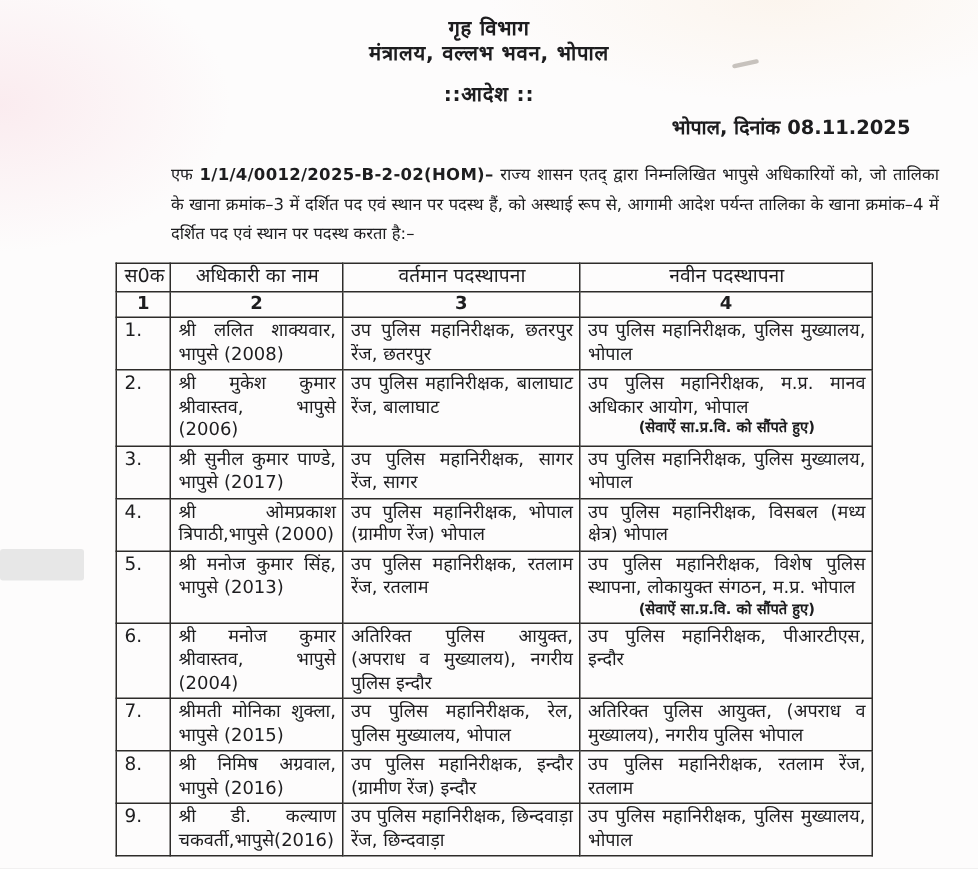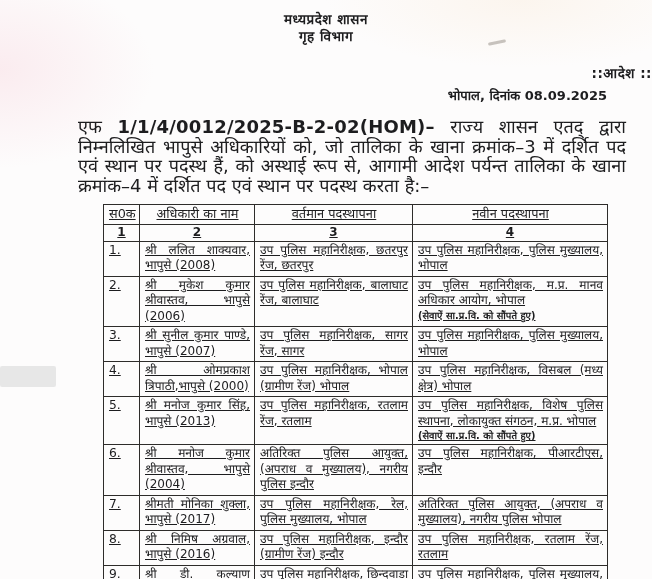--- a/index.html
+++ b/index.html
@@ -10,68 +10,67 @@
     overflow:hidden;
     background:
       radial-gradient(220px 140px at 0px 70px, rgba(246,205,215,0.35), rgba(255,255,255,0) 70%),
       radial-gradient(260px 90px at 520px 0px, rgba(250,238,224,0.5), rgba(255,255,255,0) 75%),
       #fdfcfc;
     color:#1d1d1f;
     font-family:"DejaVu Sans", sans-serif;
   }
   .doc-header{ padding-top:11px; text-align:center; font-weight:bold; line-height:17px; font-size:13.5px; }
   .doc-header .hline{ letter-spacing:0.5px; }
-  .order-line{ margin-top:20px;text-align:right; }
+  .order-line{ margin-top:10px; }
   .place-date{
     text-align:right; padding-right:45px; margin-top:5px;
     font-weight:bold; font-size:13px;
   }
   .intro{
-    margin:13px 26px 9px 78px;
-    font-size:18px; line-height:19.5px;
+    margin:13px 26px 9px 114px;
+    font-size:11px; line-height:19.5px;
     text-align:justify;
   }
   .intro .refno{ font-weight:bold; letter-spacing:0.2px; }
   table.transfer{
     border-collapse:collapse; table-layout:fixed;
-    margin-left:103px; width:504px;
+    margin-left:77px; width:504px;
     font-size:12px;
-    text-decoration:underline;
   }
   table.transfer th, table.transfer td{
     border:1.4px solid #2e2c2a;
     vertical-align:top;
     padding:1px 4px 2px 5px;
     line-height:15.5px;
     font-weight:normal;
   }
   thead th{ text-align:center; font-weight:bold; font-size:12.8px; padding:3px 2px; line-height:15px; }
   tr.idx-row td{ text-align:center; font-weight:bold; padding:0 2px 1px 2px; line-height:15px; }
   td.c-sno{ padding-left:7px; font-size:12.3px; }
   td.c-name, td.c-cur, td.c-new{ text-align:justify; }
-  .note{ font-size:9.8px; line-height:13px; font-weight:bold; text-align:left; }
+  .note{ font-size:9.8px; line-height:13px; font-weight:bold; text-align:center; }
   .artifact-gray{
     position:absolute; left:0; top:366px; width:56px; height:21px;
     background:#dcdcdc; opacity:.65; border-radius:2px;
   }
   .artifact-mark{
     position:absolute; left:488px; top:41px; width:18px; height:3px;
     background:#b9b4ae; transform:rotate(-12deg); border-radius:2px; opacity:.8;
   }
 </style>
 </head>
 <body>
 
 <div class="page">
 
   <div class="doc-header">
-    <div class="hline">मध्यप्रदेश शासन</div>
     <div class="hline">गृह विभाग</div>
+    <div class="hline">मंत्रालय, वल्लभ भवन, भोपाल</div>
     <div class="hline order-line">::आदेश ::</div>
-    <div class="place-date">भोपाल, दिनांक 08.09.2025</div>
+    <div class="place-date">भोपाल, दिनांक 08.11.2025</div>
   </div>
 
   <p class="intro">
     <span>एफ</span>
     <span class="refno">1/1/4/0012/2025-B-2-02(HOM)–</span>
     <span>राज्य शासन एतद् द्वारा निम्नलिखित भापुसे अधिकारियों को, जो तालिका के खाना क्रमांक–3 में दर्शित पद एवं स्थान पर पदस्थ हैं, को अस्थाई रूप से, आगामी आदेश पर्यन्त तालिका के खाना क्रमांक–4 में दर्शित पद एवं स्थान पर पदस्थ करता है:–</span>
   </p>
 
   <table class="transfer">
     <colgroup>
@@ -102,21 +101,21 @@
           <td class="c-new"><span>उप पुलिस महानिरीक्षक, पुलिस मुख्यालय, भोपाल</span></td>
         </tr>
         <tr>
           <td class="c-sno">2.</td>
           <td class="c-name">श्री मुकेश कुमार श्रीवास्तव, भापुसे (2006)</td>
           <td class="c-cur">उप पुलिस महानिरीक्षक, बालाघाट रेंज, बालाघाट</td>
           <td class="c-new"><span>उप पुलिस महानिरीक्षक, म.प्र. मानव अधिकार आयोग, भोपाल</span><div class="note">(सेवाऐं सा.प्र.वि. को सौंपते हुए)</div></td>
         </tr>
         <tr>
           <td class="c-sno">3.</td>
-          <td class="c-name">श्री सुनील कुमार पाण्डे, भापुसे (2007)</td>
+          <td class="c-name">श्री सुनील कुमार पाण्डे, भापुसे (2017)</td>
           <td class="c-cur">उप पुलिस महानिरीक्षक, सागर रेंज, सागर</td>
           <td class="c-new"><span>उप पुलिस महानिरीक्षक, पुलिस मुख्यालय, भोपाल</span></td>
         </tr>
         <tr>
           <td class="c-sno">4.</td>
           <td class="c-name">श्री ओमप्रकाश त्रिपाठी,भापुसे (2000)</td>
           <td class="c-cur">उप पुलिस महानिरीक्षक, भोपाल (ग्रामीण रेंज) भोपाल</td>
           <td class="c-new"><span>उप पुलिस महानिरीक्षक,  विसबल (मध्य क्षेत्र) भोपाल</span></td>
         </tr>
         <tr>
@@ -126,21 +125,21 @@
           <td class="c-new"><span>उप पुलिस महानिरीक्षक, विशेष पुलिस स्थापना, लोकायुक्त संगठन, म.प्र. भोपाल</span><div class="note">(सेवाऐं सा.प्र.वि. को सौंपते हुए)</div></td>
         </tr>
         <tr>
           <td class="c-sno">6.</td>
           <td class="c-name">श्री मनोज कुमार श्रीवास्तव, भापुसे (2004)</td>
           <td class="c-cur">अतिरिक्त पुलिस आयुक्त, (अपराध व मुख्यालय), नगरीय पुलिस इन्दौर</td>
           <td class="c-new"><span>उप पुलिस महानिरीक्षक, पीआरटीएस, इन्दौर</span></td>
         </tr>
         <tr>
           <td class="c-sno">7.</td>
-          <td class="c-name">श्रीमती मोनिका शुक्ला, भापुसे (2017)</td>
+          <td class="c-name">श्रीमती मोनिका शुक्ला, भापुसे (2015)</td>
           <td class="c-cur">उप पुलिस महानिरीक्षक, रेल, पुलिस मुख्यालय, भोपाल</td>
           <td class="c-new"><span>अतिरिक्त पुलिस आयुक्त, (अपराध व मुख्यालय), नगरीय पुलिस भोपाल</span></td>
         </tr>
         <tr>
           <td class="c-sno">8.</td>
           <td class="c-name">श्री निमिष अग्रवाल, भापुसे (2016)</td>
           <td class="c-cur">उप पुलिस महानिरीक्षक, इन्दौर (ग्रामीण रेंज) इन्दौर</td>
           <td class="c-new"><span>उप पुलिस महानिरीक्षक, रतलाम रेंज, रतलाम</span></td>
         </tr>
         <tr>

